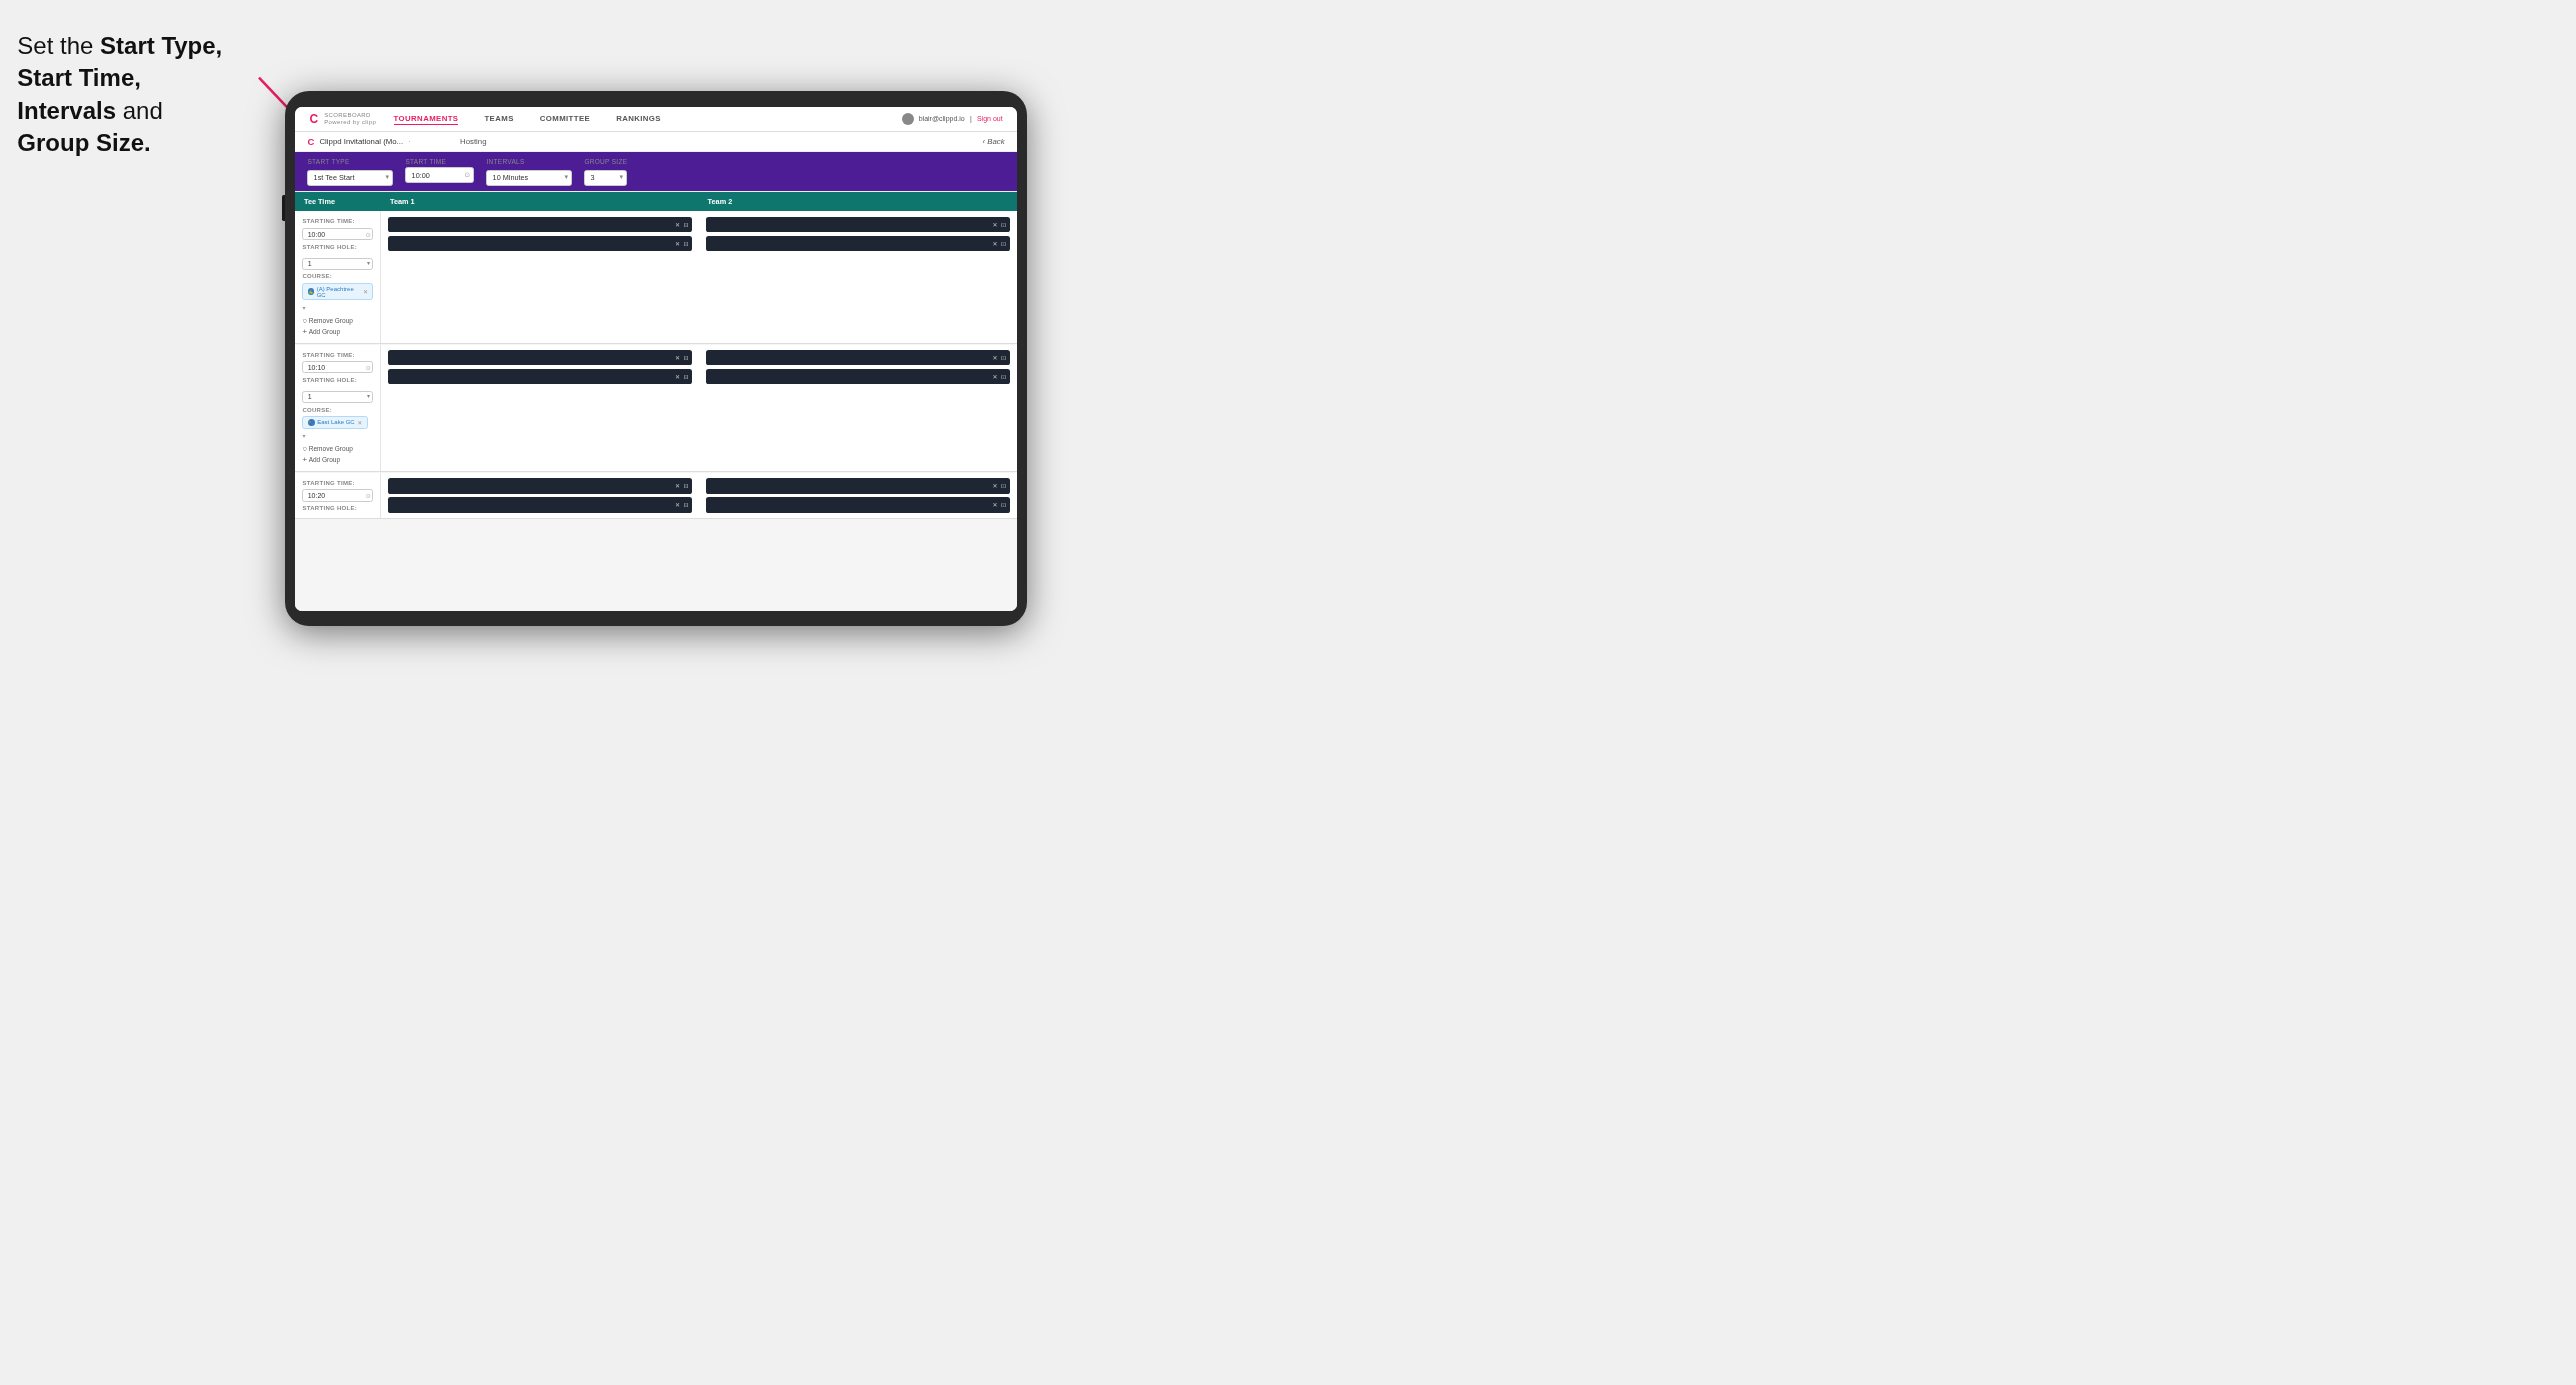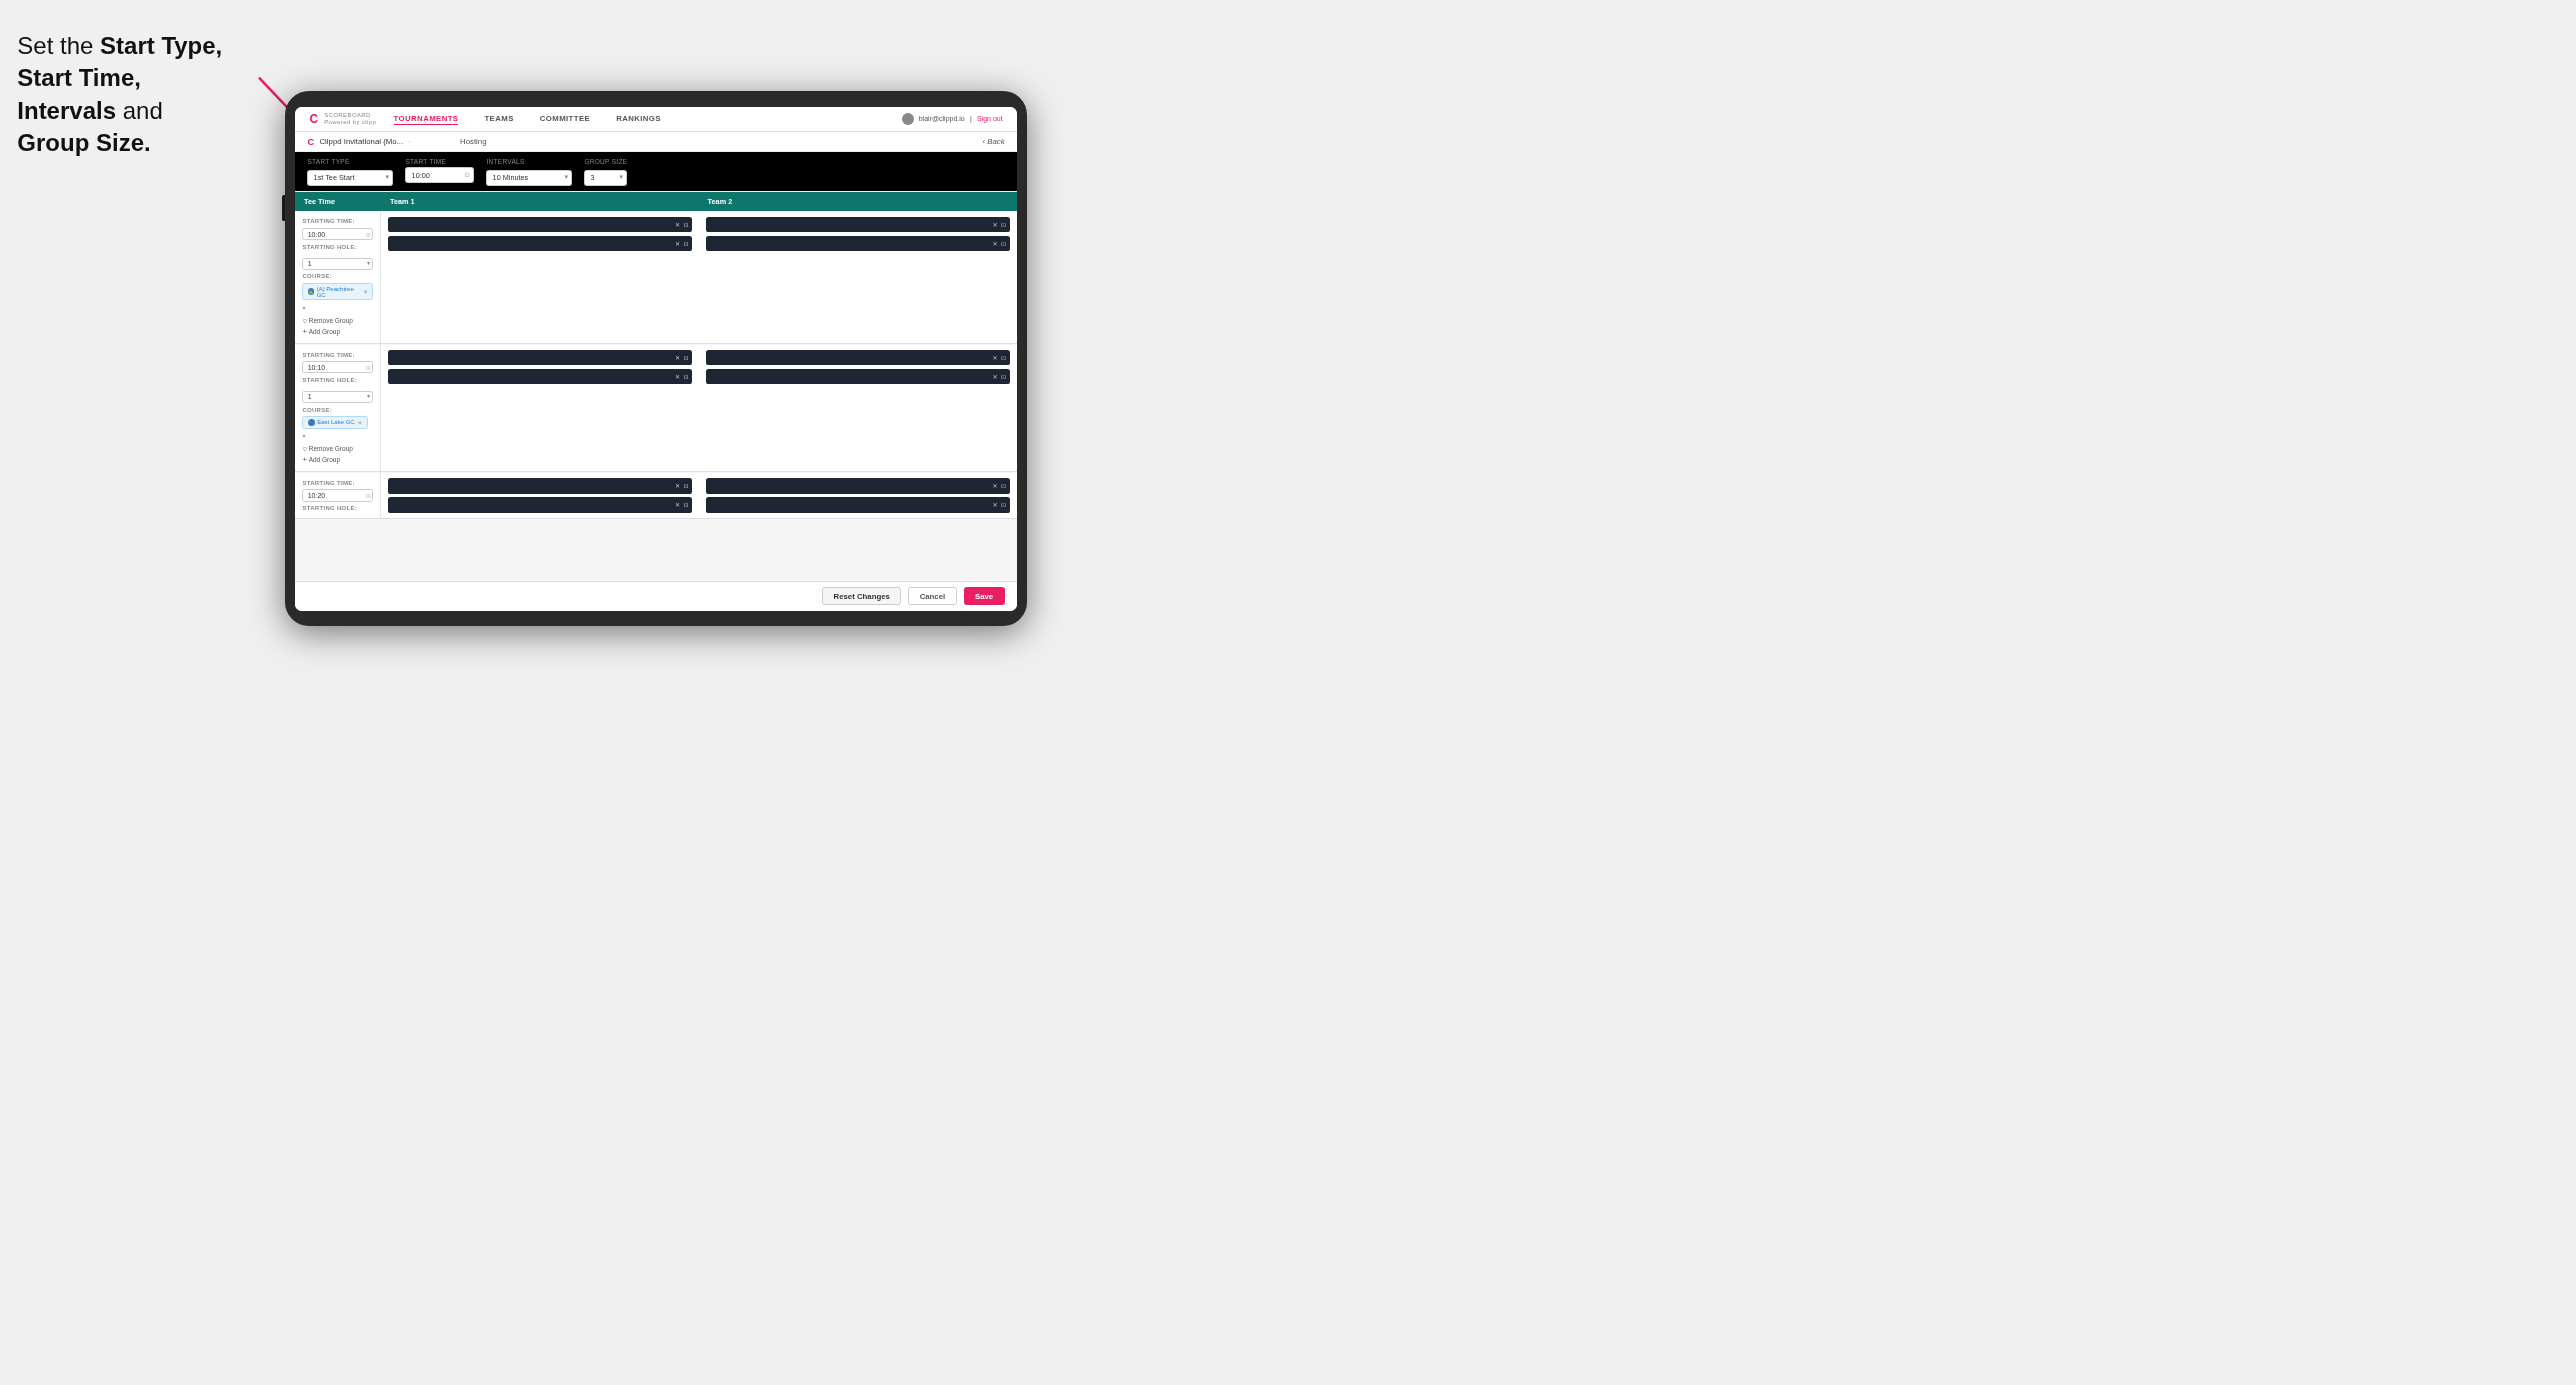--- a/index.html
+++ b/index.html
@@ -148,21 +148,21 @@
     }
     .back-btn {
       font-size: 7.8px;
       color: #555;
       cursor: pointer;
       font-style: italic;
     }
 
     
     .controls-row {
-      background: #000000;
+      background: #4c1d95;
       padding: 5.2px 12px;
       display: flex;
       gap: 12px;
       border-bottom: 0.9px solid #eee;
     }
     .control-group {
       display: flex;
       flex-direction: column;
       gap: 2.6px;
     }
@@ -668,21 +668,16 @@
           </div>
           <div class="player-row">
             <span class="player-x">✕</span>
             <span class="player-expand">⊡</span>
           </div>
         </div>
       </div>
 
     </div>
 
-    <div class="footer">
-      <button class="btn btn-reset">Reset Changes</button>
-      <button class="btn btn-cancel">Cancel</button>
-      <button class="btn btn-save">Save</button>
-    </div>
 
   </div>
 </div>
 
 
 </body></html>

